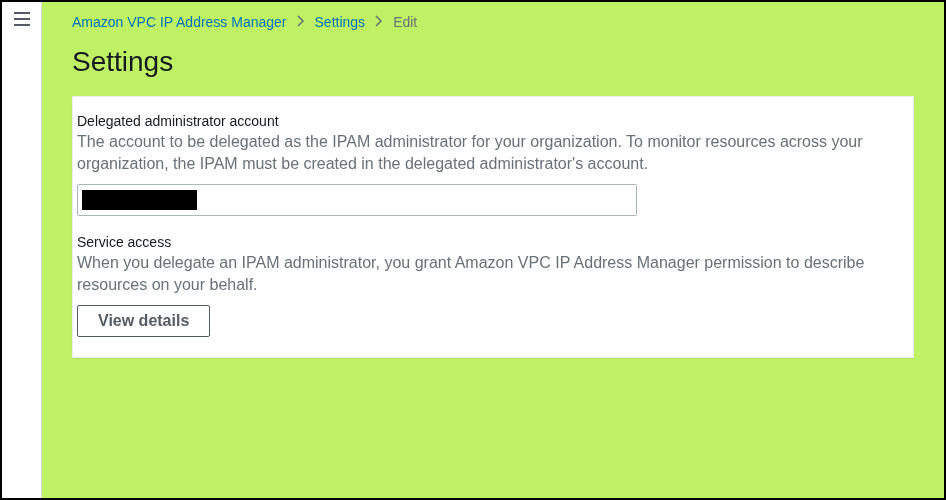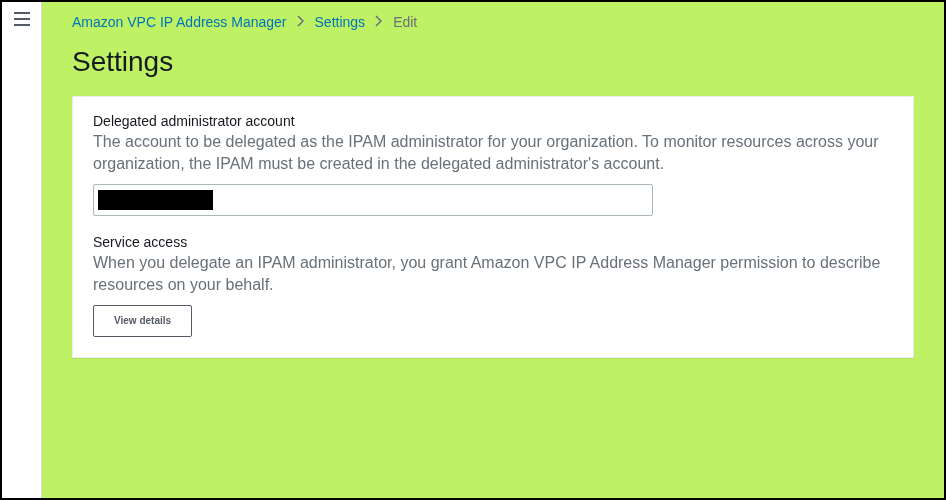--- a/index.html
+++ b/index.html
@@ -74,21 +74,21 @@
       padding: 16px 20px;
       border-bottom: 1px solid #eaeded;
       background: #fafafa;
     }
     .panel-header h2 {
       font-size: 18px;
       font-weight: 700;
       color: #16191f;
     }
     .panel-body {
-      padding: 16px 20px 20px 20px;
+      padding: 16px 20px 20px 4px;
     }
     .field-group {
       margin-bottom: 18px;
     }
     .field-label {
       font-size: 14px;
       font-weight: 400;
       color: #16191f;
       margin-bottom: 2px;
     }
@@ -112,21 +112,21 @@
       width: 115px;
       height: 20px;
       background: #000;
     }
     .btn {
       display: inline-flex;
       align-items: center;
       justify-content: center;
       height: 32px;
       padding: 0 20px;
-      font-size: 10px;
+      font-size: 16px;
       font-weight: 700;
       border-radius: 2px;
       cursor: pointer;
       border: 1px solid;
     }
     .btn-normal {
       background: #fff;
       color: #545b64;
       border-color: #545b64;
     }

